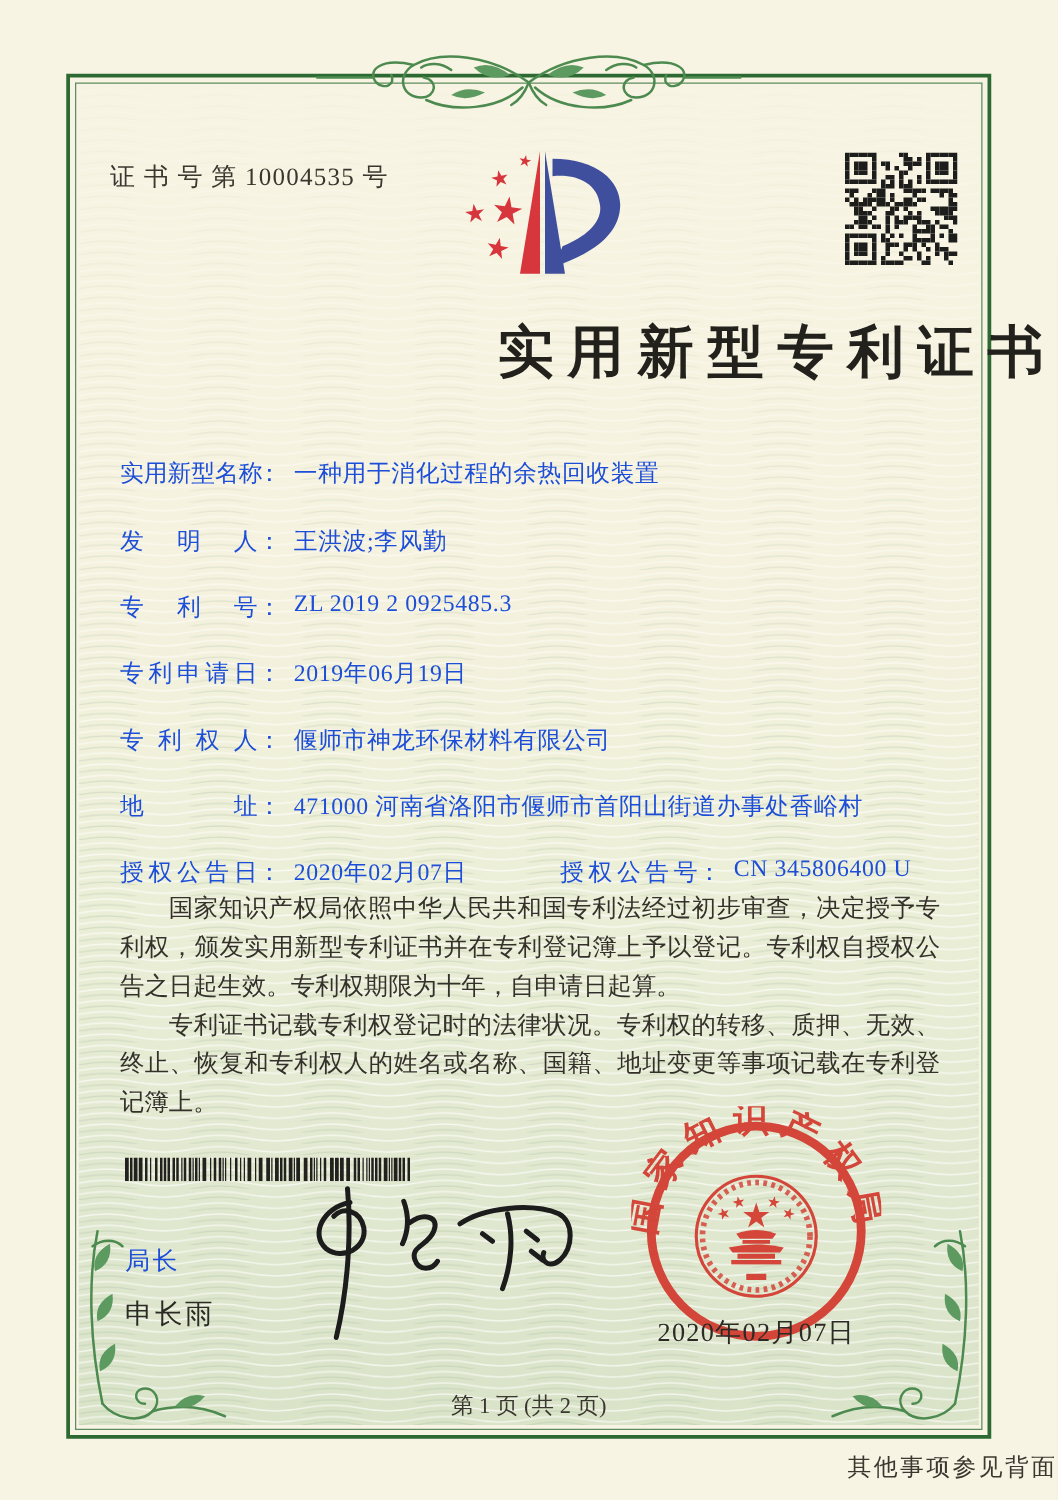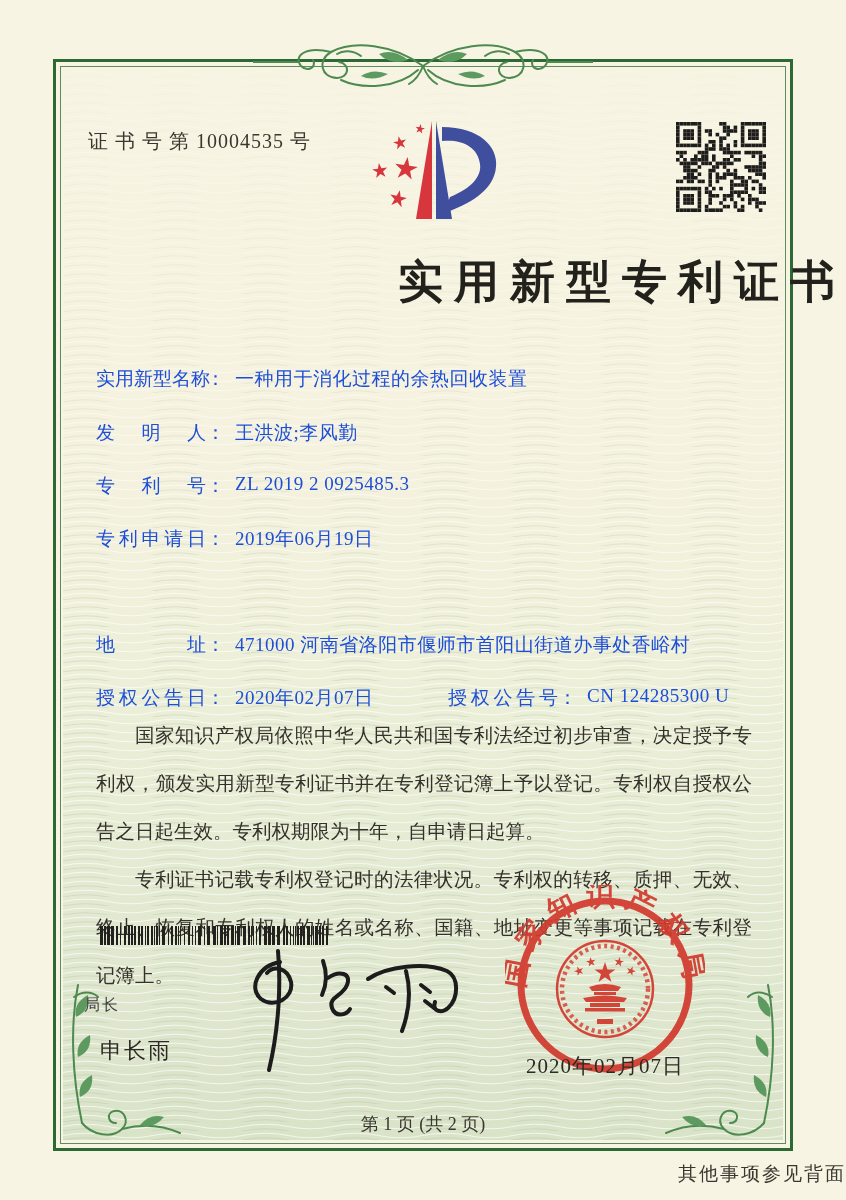--- a/index.html
+++ b/index.html
@@ -48,26 +48,26 @@
     display:inline-block;width:110px;
     text-align:justify;text-align-last:justify;
     vertical-align:top;
   }
   .fcolon{display:inline-block;vertical-align:top;}
   .fvalue{display:inline-block;margin-left:10px;vertical-align:top;letter-spacing:.5px;}
   .grant2{position:absolute;left:352px;top:0;white-space:nowrap;}
   
   .paras{
     position:absolute;left:96px;top:712px;width:656px;
-    font-size:19.5px;line-height:48px;color:#34312a;text-align:justify;
+    font-size:19.5px;line-height:31px;color:#34312a;text-align:justify;
   }
   .paras p{margin:0;text-indent:2em;}
   
   .barcode{position:absolute;left:100px;top:926px;width:232px;height:19px;}
-  .director-label{position:absolute;left:84px;top:995px;font-size:16px;letter-spacing:2px;color:#404040;}
+  .director-label{position:absolute;left:100px;top:995px;font-size:20px;letter-spacing:2px;color:#1d4ed8;}
   .director-name{position:absolute;left:100px;top:1036px;font-size:22px;letter-spacing:2px;color:#2c2a24;}
   .signature{position:absolute;left:228px;top:946px;width:235px;height:128px;}
   .seal{position:absolute;left:505px;top:885px;width:200px;height:200px;}
   .seal-date{position:absolute;left:505px;top:1052px;width:200px;text-align:center;font-size:21px;color:#2c2a24;letter-spacing:1px;}
   .page-indicator{position:absolute;left:0;right:0;top:1112px;text-align:center;font-size:18px;color:#3a372f;}
   .back-note{position:absolute;left:0;right:0;top:1161px;text-align:right;font-size:19px;letter-spacing:2px;color:#3a372f;}
 </style>
 </head>
 <body>
 
@@ -455,27 +455,30 @@
   </div>
   <div class="frow" style="top:420px">
     <span class="flabel">发明人</span><span class="fcolon">：</span><span class="fvalue">王洪波;李风勤</span>
   </div>
   <div class="frow" style="top:473px">
     <span class="flabel">专利号</span><span class="fcolon">：</span><span class="fvalue">ZL 2019 2 0925485.3</span>
   </div>
   <div class="frow" style="top:526px">
     <span class="flabel">专利申请日</span><span class="fcolon">：</span><span class="fvalue">2019年06月19日</span>
   </div>
+  <div class="frow" style="top:579px">
+    <span class="flabel">专利权人</span><span class="fcolon">：</span><span class="fvalue">偃师市神龙环保材料有限公司</span>
+  </div>
   <div class="frow" style="top:632px">
     <span class="flabel">地址</span><span class="fcolon">：</span><span class="fvalue">471000 河南省洛阳市偃师市首阳山街道办事处香峪村</span>
   </div>
   <div class="frow" style="top:685px">
     <span class="flabel">授权公告日</span><span class="fcolon">：</span><span class="fvalue">2020年02月07日</span>
     <span class="grant2">
-      <span class="flabel">授权公告号</span><span class="fcolon">：</span><span class="fvalue">CN 124285300 U</span>
+      <span class="flabel">授权公告号</span><span class="fcolon">：</span><span class="fvalue">CN 345806400 U</span>
     </span>
   </div>
 
   <div class="paras">
     <p>国家知识产权局依照中华人民共和国专利法经过初步审查，决定授予专利权，颁发实用新型专利证书并在专利登记簿上予以登记。专利权自授权公告之日起生效。专利权期限为十年，自申请日起算。</p>
     <p>专利证书记载专利权登记时的法律状况。专利权的转移、质押、无效、终止、恢复和专利权人的姓名或名称、国籍、地址变更等事项记载在专利登记簿上。</p>
   </div>
 
   <svg id="barcode" class="barcode" viewBox="0 0 232 19" preserveAspectRatio="none" xmlns="http://www.w3.org/2000/svg">
       <rect x="0" y="0" width="3" height="19" fill="#22211e"></rect>

